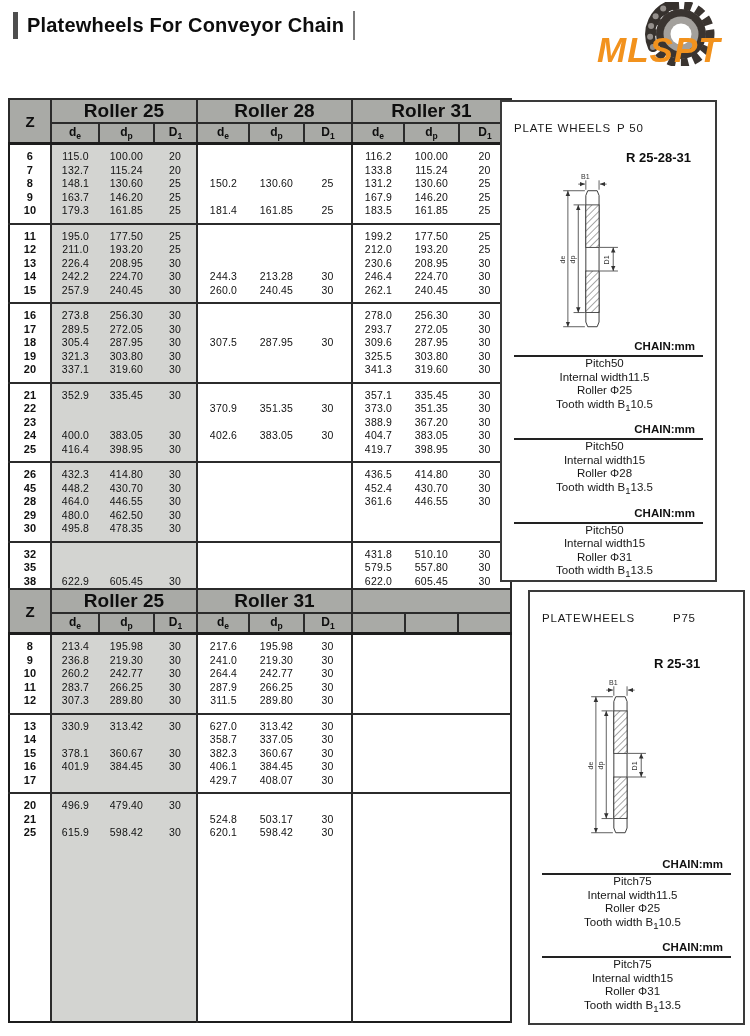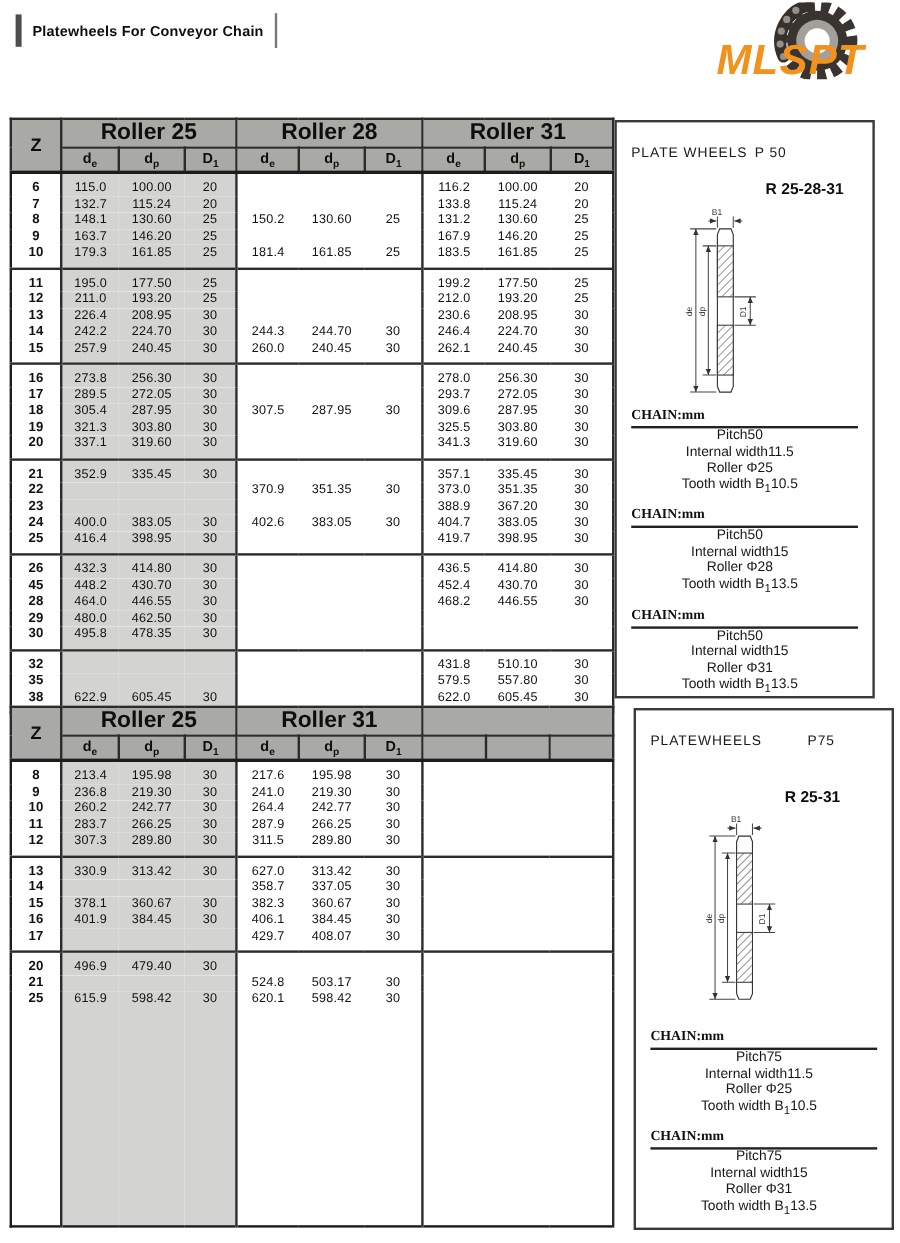--- a/index.html
+++ b/index.html
@@ -4,21 +4,21 @@
 <style>
   html,body{margin:0;padding:0;}
   body{
     width:750px;height:1036px;position:relative;background:#ffffff;
     font-family:"Liberation Sans", sans-serif;color:#111;overflow:hidden;
   }
   
   .title-group{position:absolute;left:13px;top:11px;display:flex;align-items:center;}
   .tbar-l{width:5px;height:27px;background:#4e4e4e;margin-right:9px;}
   .tbar-r{width:2px;height:29px;background:#7a7a7a;margin-left:9px;}
-  h1.page-title{font-size:12px;font-weight:bold;margin:0;letter-spacing:0.2px;color:#0d0d0d;}
+  h1.page-title{font-size:20px;font-weight:bold;margin:0;letter-spacing:0.2px;color:#0d0d0d;}
   .logo{position:absolute;left:597px;top:2px;}
   .logo-text{font-style:italic;font-weight:bold;font-size:35px;letter-spacing:1px;fill:#f2921d;}
   
   table.data-table{
     position:absolute;border-collapse:collapse;table-layout:fixed;background:#fff;
     border:2px solid #1c1c1c;font-size:10.5px;
   }
   .data-table th,.data-table td{text-align:center;vertical-align:middle;padding:0;overflow:hidden;}
   .data-table thead th{
     background:#a9aaa6;border:2px solid #2b2b2b;font-weight:bold;color:#0e0e0e;
@@ -32,36 +32,36 @@
   .data-table tbody td{height:13.5px;line-height:13.5px;letter-spacing:0.2px;}
   .data-table tbody tr:first-child td{padding-top:5px;}
   .data-table tbody tr:last-child td{padding-bottom:5px;}
   td.z{font-weight:bold;font-size:11px;border-right:2px solid #2b2b2b;}
   td.ge{border-right:2px solid #2b2b2b;}
   td.shade{background:#d3d4d1;}
   #table-0{left:8px;top:98px;width:502px;}
   #table-1{left:8px;top:588px;width:502px;}
   
   .panel{position:absolute;border:2px solid #3a3a3a;background:#fff;overflow:hidden;}
-  #panel-0{left:512px;top:100px;width:213px;height:478px;}
+  #panel-0{left:500px;top:100px;width:213px;height:478px;}
   #panel-1{left:528px;top:590px;width:213px;height:431px;}
   .panel-title{margin:20px 0 0 12px;font-size:11.5px;letter-spacing:0.8px;color:#1a1a1a;height:14px;}
   #panel-0 .code{margin-left:6px;}
   #panel-1 .code{margin-left:38px;}
   .model{margin:14px 10px 0 124px;font-weight:bold;font-size:13px;color:#0d0d0d;height:15px;}
   #panel-1 .model{margin-top:30px;}
   .drawing{display:block;margin:4px 0 0 45px;}
   .dim{stroke:#444;stroke-width:0.9;fill:none;}
   .plate{fill:#fff;stroke:#333;stroke-width:1;}
   .dlab{font-family:"Liberation Sans",sans-serif;font-size:7.5px;fill:#333;}
   .chains{margin:0 12px 0 12px;}
   #panel-1 .chains{margin-top:12px;}
   .chain-block{margin-bottom:8px;}
-  .chain-head{display:flex;justify-content:flex-start;font-weight:bold;font-size:11.5px;
-    border-bottom:2px solid #222;padding:0 8px 1px 0;line-height:15px;font-family:Liberation Serif, serif;}
+  .chain-head{display:flex;justify-content:flex-end;font-weight:bold;font-size:11.5px;
+    border-bottom:2px solid #222;padding:0 8px 1px 0;line-height:15px;}
   .chain-row{display:flex;justify-content:center;font-size:11.5px;line-height:13.5px;
     padding-right:8px;color:#161616;}
 </style>
 </head>
 <body>
 
 <svg width="0" height="0" style="position:absolute" aria-hidden="true">
   <defs>
     <pattern id="hatch" width="5" height="5" patternUnits="userSpaceOnUse" patternTransform="rotate(45)">
       <rect width="5" height="5" fill="#ffffff"></rect>
@@ -225,21 +225,21 @@
         <td>230.6</td>
         <td>208.95</td>
         <td class="ge">30</td>
       </tr>
       <tr>
         <td class="z">14</td>
         <td class="shade">242.2</td>
         <td class="shade">224.70</td>
         <td class="shade ge">30</td>
         <td>244.3</td>
-        <td>244.70</td>
+        <td>213.28</td>
         <td class="ge">30</td>
         <td>246.4</td>
         <td>224.70</td>
         <td class="ge">30</td>
       </tr>
       <tr>
         <td class="z">15</td>
         <td class="shade">257.9</td>
         <td class="shade">240.45</td>
         <td class="shade ge">30</td>
@@ -401,21 +401,21 @@
         <td class="ge">30</td>
       </tr>
       <tr>
         <td class="z">28</td>
         <td class="shade">464.0</td>
         <td class="shade">446.55</td>
         <td class="shade ge">30</td>
         <td></td>
         <td></td>
         <td class="ge"></td>
-        <td>468.2</td>
+        <td>361.6</td>
         <td>446.55</td>
         <td class="ge">30</td>
       </tr>
       <tr>
         <td class="z">29</td>
         <td class="shade">480.0</td>
         <td class="shade">462.50</td>
         <td class="shade ge">30</td>
         <td></td>
         <td></td>

